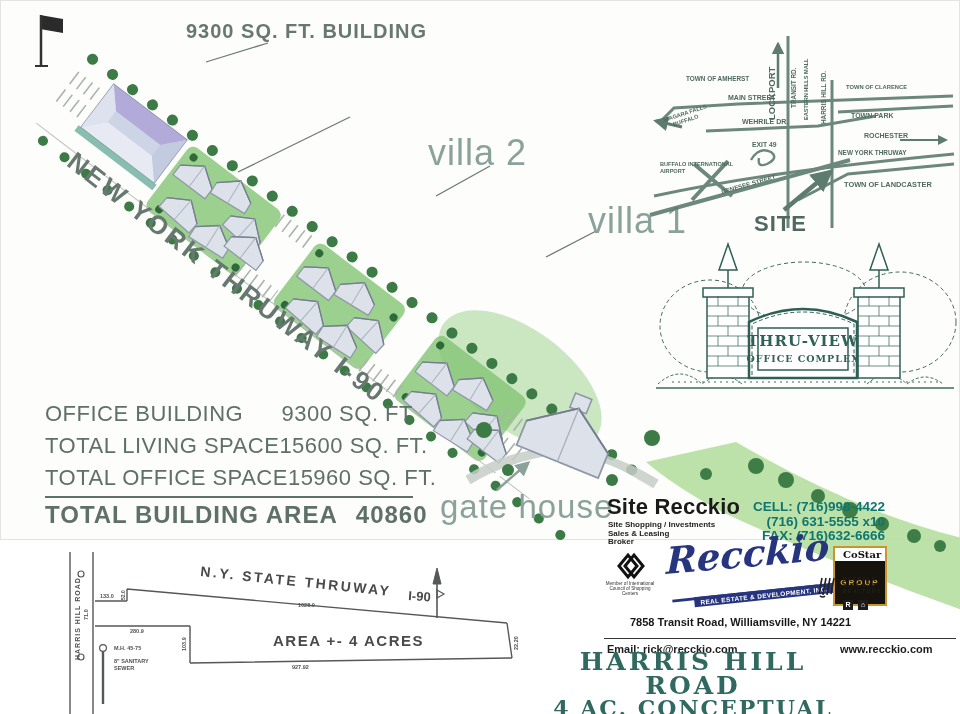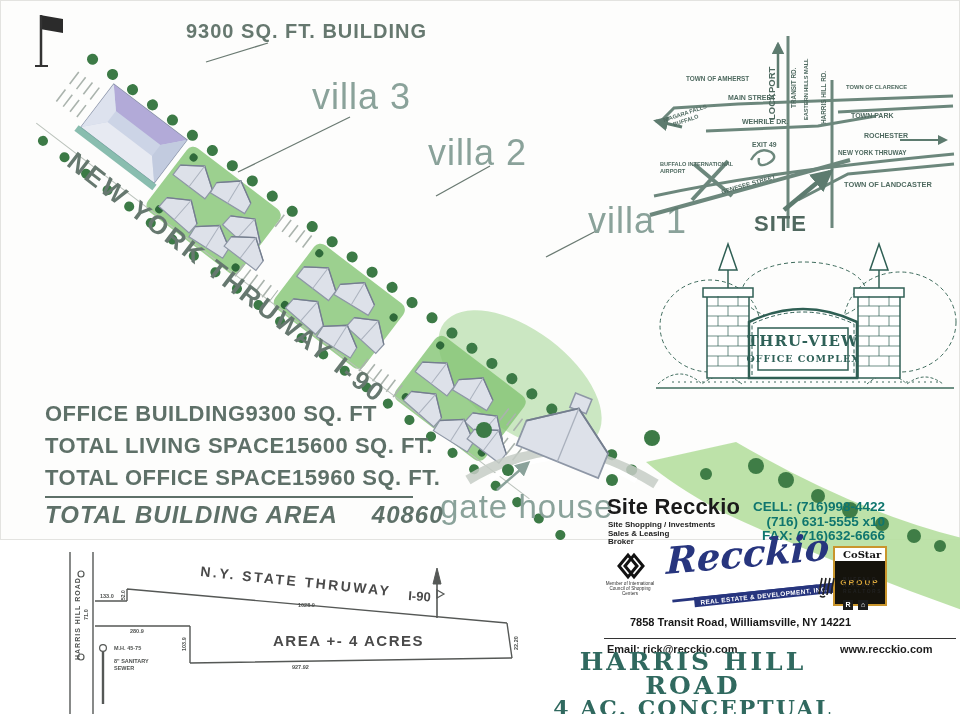--- a/index.html
+++ b/index.html
@@ -11,23 +11,23 @@
   .glabel{color:#8aa29a;letter-spacing:1px;white-space:nowrap;}
   .dklabel{color:#66786f;font-weight:bold;letter-spacing:1px;white-space:nowrap;}
   #lbl-building{left:186px;top:20px;font-size:20px;}
   #lbl-villa3{left:312px;top:76px;font-size:36px;}
   #lbl-villa2{left:428px;top:132px;font-size:36px;}
   #lbl-villa1{left:588px;top:200px;font-size:36px;}
   #lbl-gatehouse{left:440px;top:488px;font-size:33px;}
   #lbl-thruway{left:80px;top:146px;font-size:26px;transform:rotate(37.5deg);transform-origin:left top;letter-spacing:3px;}
   
   #area-table{left:45px;top:398px;width:368px;color:#5e7068;}
-  .t-row{display:flex;justify-content:flex-start;font-size:22px;font-weight:bold;letter-spacing:.5px;height:32px;align-items:center;white-space:nowrap;}
+  .t-row{display:flex;justify-content:space-between;font-size:22px;font-weight:normal;letter-spacing:.5px;height:32px;align-items:center;white-space:nowrap;}
   .t-rule{border-top:2px solid #5e7068;margin:2px 0 3px 0;}
-  .t-total{display:flex;gap:34px;font-size:24px;font-weight:bold;letter-spacing:1px;white-space:nowrap;font-style:italic;}
+  .t-total{display:flex;gap:18px;font-size:24px;font-weight:bold;letter-spacing:1px;white-space:nowrap;}
   
   #broker-name{left:607px;top:494px;font-size:22px;font-weight:bold;color:#1a1a1a;letter-spacing:.2px;}
   #broker-roles{left:608px;top:521px;font-size:8px;font-weight:bold;color:#222;line-height:8.5px;}
   #broker-phones{left:735px;top:500px;width:150px;text-align:right;font-size:13.5px;font-weight:bold;color:#0f766e;line-height:14.5px;white-space:nowrap;}
   #icsc{left:604px;top:552px;width:52px;text-align:center;}
   #icsc .cap{font-size:4.6px;color:#333;line-height:5px;margin-top:1px;}
   #recckio-logo{left:666px;top:542px;width:150px;}
   #recckio-script{font-family:"DejaVu Serif",serif;font-style:italic;font-weight:bold;font-size:37px;color:#27357e;transform:rotate(-5deg) skewX(-6deg);transform-origin:left bottom;line-height:38px;}
   #recckio-underline{left:672px;top:592px;width:146px;height:3px;background:#27357e;transform:rotate(-6deg);}
   #recckio-ribbon{left:694px;top:590px;background:#27357e;color:#fff;font-size:6.4px;font-weight:bold;letter-spacing:.4px;padding:1.5px 6px;transform:rotate(-6deg);white-space:nowrap;}
@@ -170,21 +170,20 @@
     <g stroke="#6a7a72" stroke-width="1.3">
       <line x1="268" y1="43" x2="206" y2="62"></line>
       <line x1="350" y1="117" x2="238" y2="172"></line>
       <line x1="490" y1="166" x2="436" y2="196"></line>
       <line x1="598" y1="230" x2="546" y2="257"></line>
     </g>
     <line x1="497" y1="490" x2="528" y2="463" stroke="#8aa29a" stroke-width="2.5" marker-end="url(#ahG)"></line>
   </svg>
 
   <div class="abs glabel dklabel" id="lbl-building">9300 SQ. FT. BUILDING</div>
-  <div class="abs glabel" id="lbl-villa3">villa 3</div>
   <div class="abs glabel" id="lbl-villa2">villa 2</div>
   <div class="abs glabel" id="lbl-villa1">villa 1</div>
   <div class="abs dklabel" id="lbl-thruway">NEW YORK THRUWAY I-90</div>
   <div class="abs glabel" id="lbl-gatehouse">gate house</div>
 
   <svg class="abs" style="left:648px;top:28px" width="310" height="208" viewBox="0 0 310 208">
     <defs>
       <marker id="mAh" viewBox="0 0 10 10" refX="8" refY="5" markerWidth="5" markerHeight="5" orient="auto-start-reverse">
         <path d="M0,0 L10,5 L0,10 Z" fill="#5d7b6f"></path>
       </marker>

